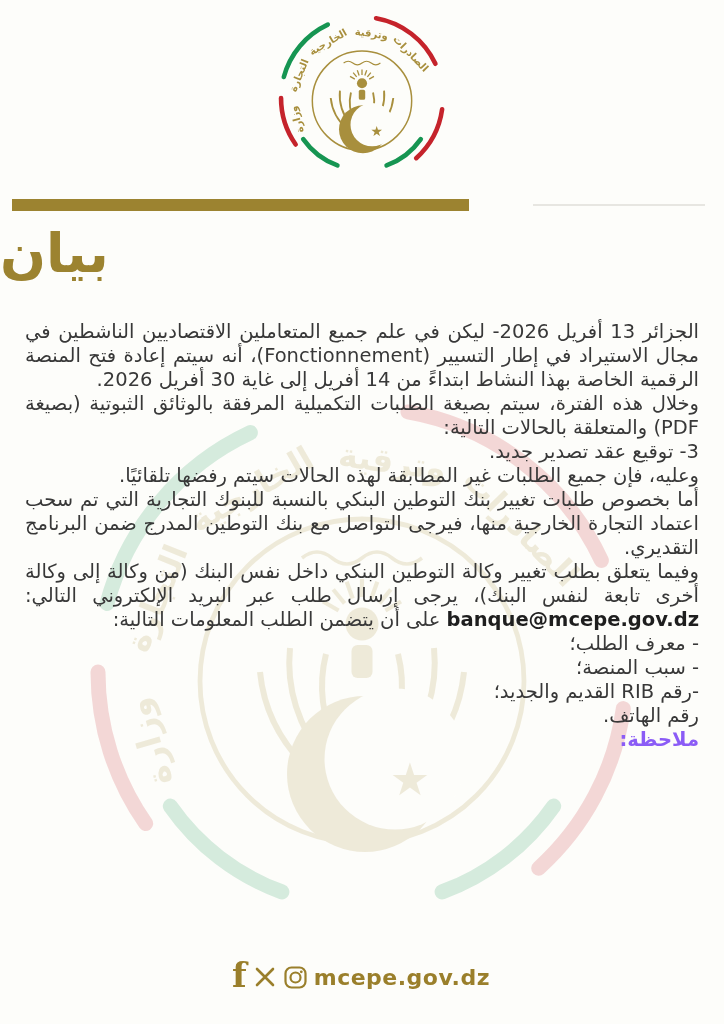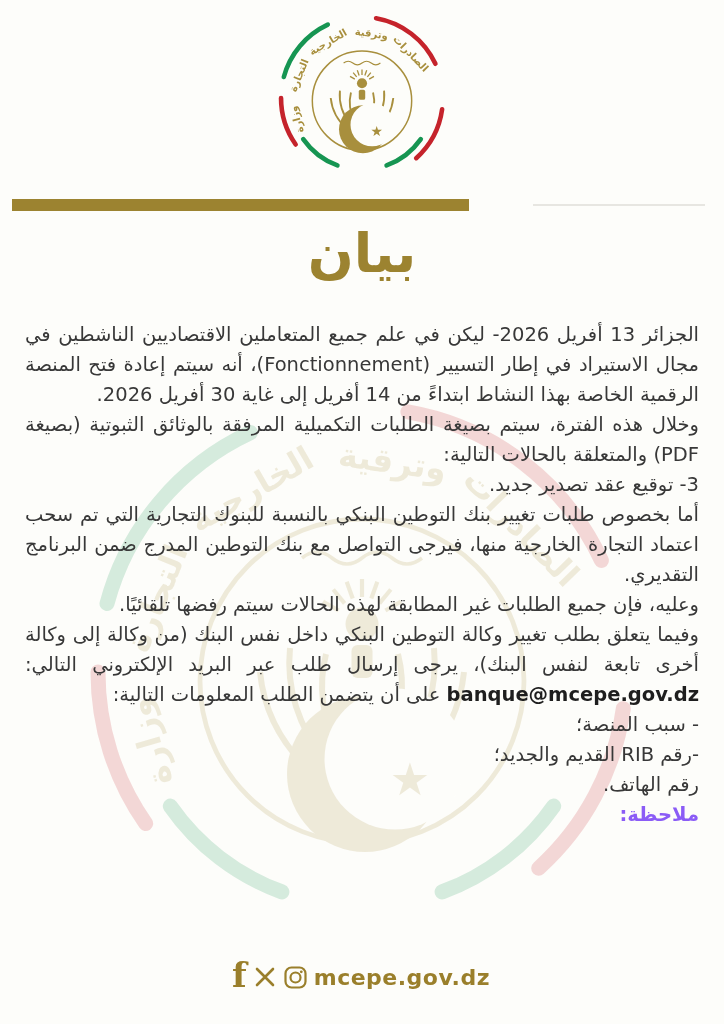--- a/index.html
+++ b/index.html
@@ -24,38 +24,37 @@
     width:457px;height:12px;background:#9c8330;z-index:2;
   }
   .faint-line{
     position:absolute;top:204px;left:533px;
     width:172px;height:2px;background:#e7e6e1;z-index:2;
   }
 
   
   .title{
     position:absolute;top:222px;left:0;right:0;margin:0;
-    text-align:center;
     font-size:54px;font-weight:bold;color:#9c8330;
     z-index:3;letter-spacing:1px;
   }
 
   
   .watermark{
     position:absolute;top:372px;left:62px;
     width:600px;height:600px;
     opacity:.17;z-index:0;pointer-events:none;
   }
 
   
   .content{
     position:absolute;top:320px;left:25px;right:25px;
     direction:rtl;
     text-align:justify;text-align-last:right;
-    font-size:19.5px;line-height:30px;color:#383838;
+    font-size:19.5px;line-height:24px;color:#383838;
     z-index:1;
   }
   .content p{margin:0;}
   .content b{color:#1e1e1e;}
   .note-label{font-weight:bold;color:#8b5cf6;}
 
   
   .footer{
     position:absolute;top:962px;left:0;right:0;
     display:flex;align-items:center;justify-content:center;
@@ -131,25 +130,26 @@
   <h1 class="title">بيان</h1>
 
   <svg class="watermark" viewBox="0 0 200 200" aria-hidden="true">
     <use href="#logo-g"></use>
   </svg>
 
   <div class="content" dir="rtl">
     <p>الجزائر 13 أفريل 2026- ليكن في علم جميع المتعاملين الاقتصاديين الناشطين في مجال الاستيراد في إطار التسيير (Fonctionnement)، أنه سيتم إعادة فتح المنصة الرقمية الخاصة بهذا النشاط ابتداءً من 14 أفريل إلى غاية 30 أفريل 2026.</p>
     <p>وخلال هذه الفترة، سيتم بصيغة الطلبات التكميلية المرفقة بالوثائق الثبوتية (بصيغة PDF) والمتعلقة بالحالات التالية:</p>
     <p>3- توقيع عقد تصدير جديد.</p>
+    <p>وعليه، فإن جميع الطلبات غير المطابقة لهذه الحالات سيتم رفضها تلقائيًا.</p>
     <p>أما بخصوص طلبات تغيير بنك التوطين البنكي بالنسبة للبنوك التجارية التي تم سحب اعتماد التجارة الخارجية منها، فيرجى التواصل مع بنك التوطين المدرج ضمن البرنامج التقديري.</p>
-    <p>وعليه، فإن جميع الطلبات غير المطابقة لهذه الحالات سيتم رفضها تلقائيًا.</p>
     <p>
       <span>وفيما يتعلق بطلب تغيير وكالة التوطين البنكي داخل نفس البنك (من وكالة إلى وكالة أخرى تابعة لنفس البنك)، يرجى إرسال طلب عبر البريد الإلكتروني التالي: </span><b>banque@mcepe.gov.dz</b><span> على أن يتضمن الطلب المعلومات التالية:</span>
     </p>
+    <p>- معرف الطلب؛</p>
     <p>- سبب المنصة؛</p>
     <p>-رقم RIB القديم والجديد؛</p>
     <p>رقم الهاتف.</p>
     <p class="note-label">ملاحظة:</p>
   </div>
 
   <div class="footer">
     <span class="fb-glyph">f</span>
     <svg width="24" height="24" viewBox="0 0 24 24">
       <path d="M4 4 L20 20 M20 4 L4 20" stroke="#9a7f2b" stroke-width="2.6" fill="none" stroke-linecap="round"></path>

